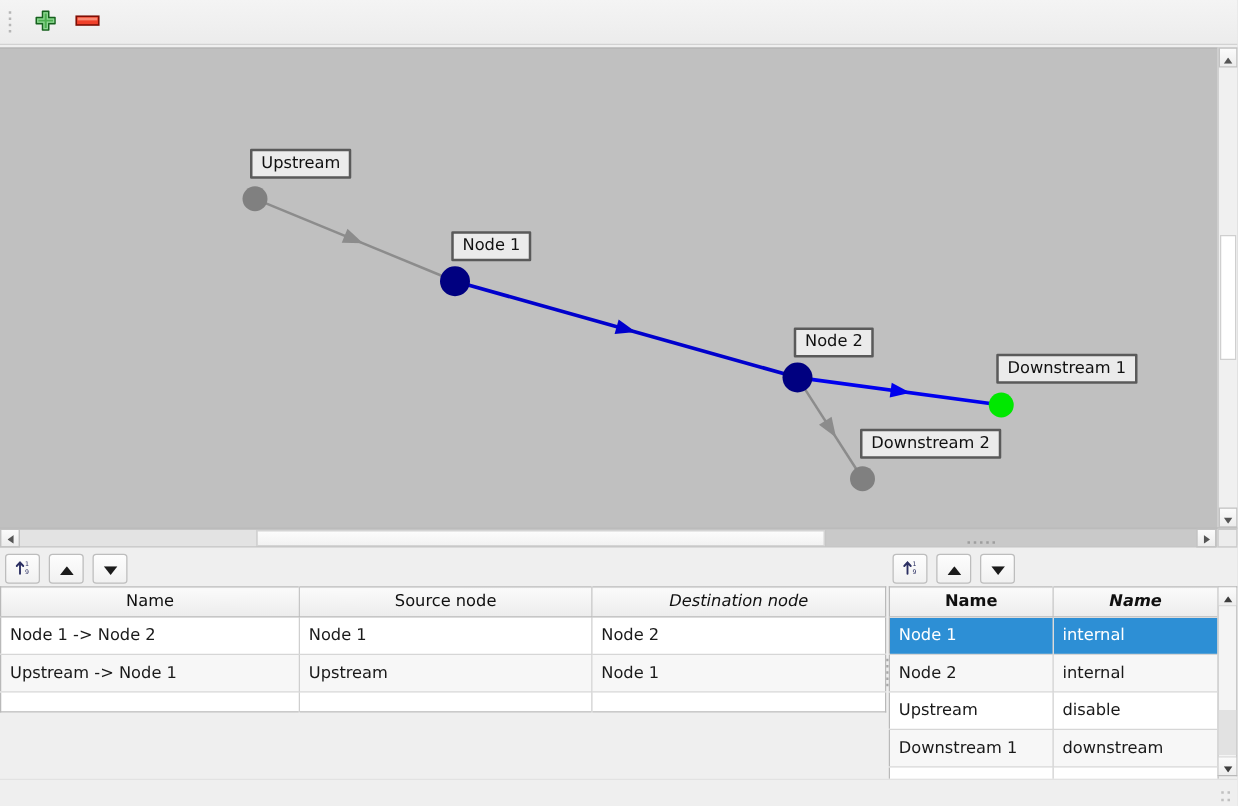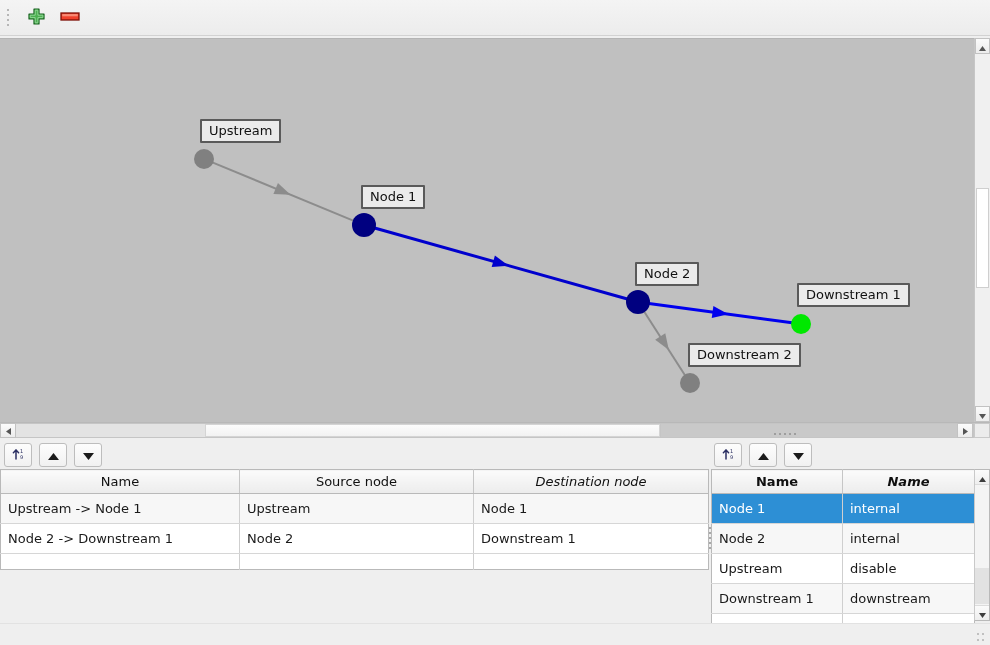--- a/index.html
+++ b/index.html
@@ -313,29 +313,29 @@
           <col style="width:235px">
         </colgroup>
       <thead>
           <tr>
             <th>Name</th>
             <th>Source node</th>
             <th>Destination node</th>
           </tr>
         </thead>
       <tbody>
+          <tr>
+            <td>Node 1 -&gt; Node 2</td>
+            <td>Node 1</td>
+            <td>Node 2</td>
+          </tr>
           <tr class="alt">
             <td>Upstream -&gt; Node 1</td>
             <td>Upstream</td>
             <td>Node 1</td>
-          </tr>
-          <tr>
-            <td>Node 2 -&gt; Downstream 1</td>
-            <td>Node 2</td>
-            <td>Downstream 1</td>
           </tr>
           <tr class="filler">
             <td></td>
             <td></td>
             <td></td>
           </tr>
         </tbody>
     </table>
   </div>
 

